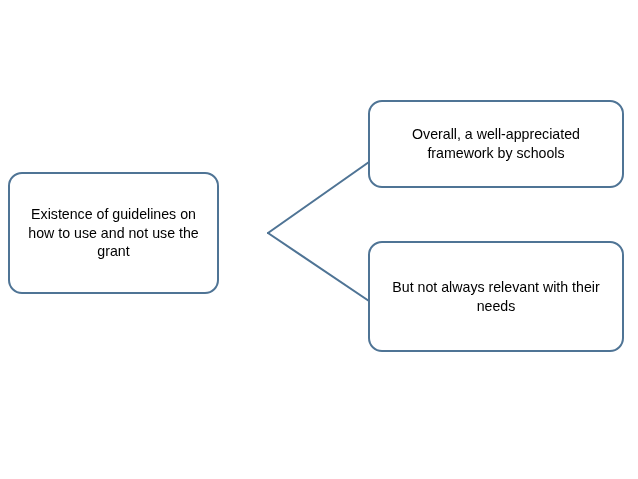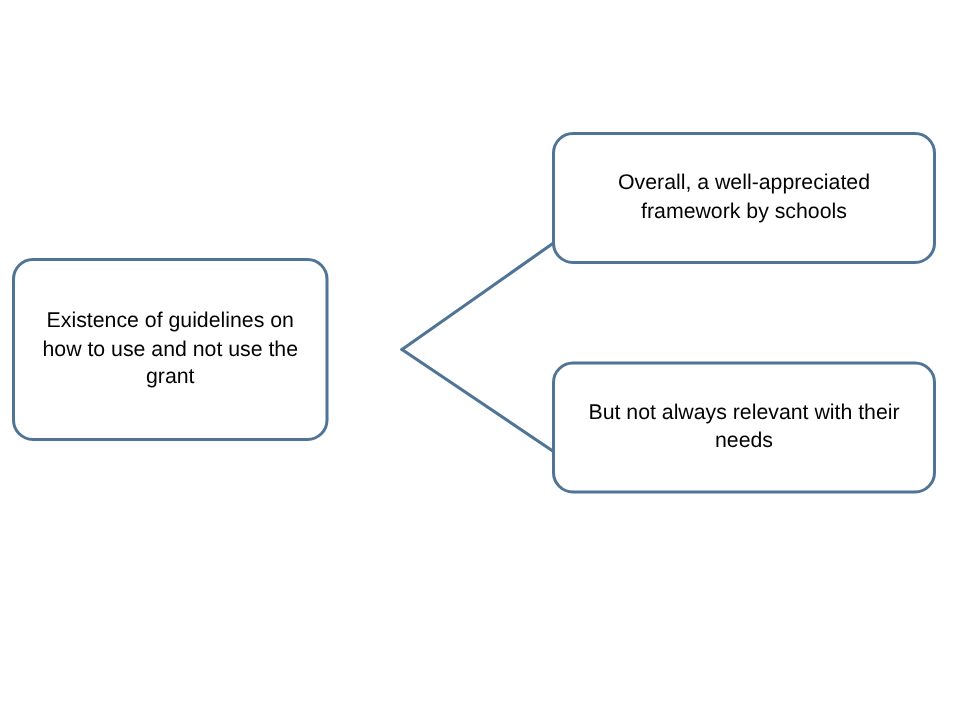--- a/index.html
+++ b/index.html
@@ -51,32 +51,32 @@
     left: 8px;
     top: 172px;
     width: 211px;
     height: 122px;
   }
   #node-root .node-label {
     padding: 0 8px;
   }
   #node-positive {
     left: 368px;
-    top: 88px;
+    top: 100px;
     width: 256px;
     height: 88px;
   }
   #node-positive .node-label {
     padding: 0 12px;
   }
   #node-negative {
     left: 368px;
     top: 241px;
     width: 256px;
-    height: 88px;
+    height: 111px;
   }
   #node-negative .node-label {
     padding: 0 2px;
   }
 </style>
 </head>
 <body>
 
 <div id="canvas">
 

